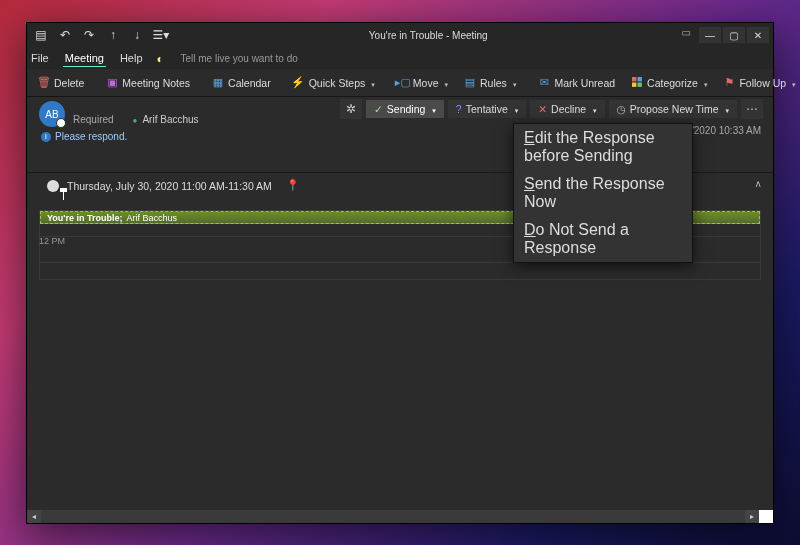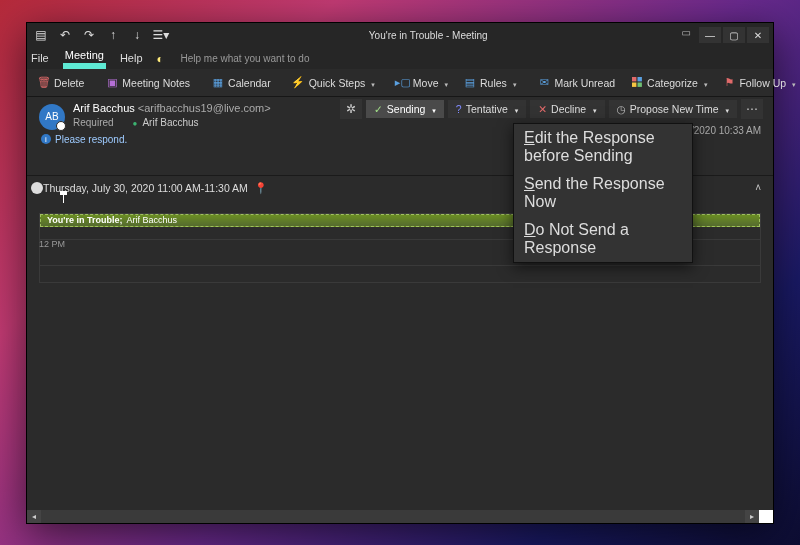--- a/index.html
+++ b/index.html
@@ -17,21 +17,21 @@
   .titlebar { height: 24px; background: #262626; display: flex; align-items: center; font-size: 10px; color: #bbb; }
   .qat { display: flex; align-items: center; gap: 8px; padding: 0 6px; }
   .qat .ic { width: 16px; height: 16px; display: flex; align-items: center; justify-content: center; font-size: 12px; color: #ddd; cursor: default; }
   .titlebar .title { flex: 1; text-align: center; font-size: 10px; color: #ddd; }
   .winbtns { display: flex; gap: 2px; padding-right: 4px; }
   .winbtn { width: 22px; height: 16px; display: flex; align-items: center; justify-content: center; font-size: 10px; color: #ddd; background: #333; }
   .winbtn.close { background: #333; }
   
   .menubar { height: 22px; background: #262626; display: flex; align-items: center; gap: 12px; padding: 0 2px; font-size: 11px; }
   .menubar .mitem { color: #ddd; padding: 2px 2px; cursor: default; }
-  .menubar .mitem.active { border-bottom: 6px solid #5eead4; color: #fff; }
+  .menubar .mitem.active { border-bottom: 1px solid #5eead4; color: #fff; }
   .menubar .bulb { width: 12px; height: 12px; color: #ffeb7a; font-size: 12px; }
   .menubar .tell { color: #999; font-size: 10px; }
   
   .ribbon { height: 28px; background: #2b2b2b; border-bottom: 1px solid #161616; display: flex; align-items: center; gap: 6px; padding: 0 6px; font-size: 10.5px; }
   .rbtn { display: flex; align-items: center; gap: 4px; padding: 2px 5px; color: #ddd; border-radius: 2px; cursor: default; white-space: nowrap; }
   .rbtn .ricon { width: 12px; height: 12px; display: inline-flex; align-items: center; justify-content: center; font-size: 11px; }
   .rbtn .caret::after { content: "▾"; font-size: 7px; margin-left: 2px; color: #bbb; }
   .sep { width: 1px; height: 18px; background: #3a3a3a; }
   
   .content { flex: 1; display: flex; flex-direction: column; background: #2b2b2b; position: relative; overflow: hidden; }
@@ -55,21 +55,21 @@
   .respbtn.tentative .ic { color: #808bff; }
   .respbtn.decline .ic { color: #e06a6a; }
   .respbtn.propose .ic { color: #bbb; }
   .iconbtn { width: 22px; height: 20px; background: #333; color: #ccc; display: flex; align-items: center; justify-content: center; font-size: 12px; }
   .timestamp-row { position: absolute; right: 12px; top: 28px; font-size: 10px; color: #aaa; }
   
   .dropdown { position: absolute; left: 486px; top: 100px; width: 180px; background: #333333; box-shadow: 0 4px 14px rgba(0,0,0,0.6); border: 1px solid #111; z-index: 10; font-size: 16px; }
   .dropdown .ditem { padding: 5px 10px; color: #ddd; cursor: default; }
   .dropdown .ditem .mn { text-decoration: underline; }
   
-  .timebar { margin-top: 24px; padding: 6px 4px; display: flex; align-items: center; gap: 0; font-size: 10.5px; color: #ddd; border-top: 1px solid #1a1a1a; position: relative; }
+  .timebar { margin-top: 24px; padding: 6px 20px; display: flex; align-items: center; gap: 8px; font-size: 10.5px; color: #ddd; border-top: 1px solid #1a1a1a; position: relative; }
   .timebar .clk { width: 12px; height: 12px; border-radius: 50%; background: #ddd; display: inline-block; }
   .timebar .pin { font-size: 11px; color: #ddd; margin-left: 6px; }
   .timebar .collapse { position: absolute; right: 12px; top: 6px; font-size: 10px; color: #ccc; }
   
   .calwrap { padding: 0 12px 4px 12px; }
   .cal { position: relative; }
   .hourlabel { position: absolute; left: 0; font-size: 9px; color: #999; width: 30px; text-align: right; padding-right: 4px; }
   .grid { border: 1px solid #3a3a3a; }
   .gridrow { height: 26px; border-bottom: 1px solid #3a3a3a; position: relative; }
   .marker { position: absolute; left: 24px; top: -6px; width: 1px; height: 8px; background: #fff; }
@@ -106,21 +106,21 @@
       <div class="winbtn">▢</div>
       <div class="winbtn close">✕</div>
     </div>
   </div>
 
   <div class="menubar">
     <span class="mitem">File</span>
     <span class="mitem active">Meeting</span>
     <span class="mitem">Help</span>
     <span class="bulb">◐</span>
-    <span class="tell">Help me what you want to do</span>
+    <span class="tell">Tell me live you want to do</span>
   </div>
 
   <div class="ribbon">
     <div class="rbtn">
         <span class="ricon" style="color:#e06a6a">🗑</span>
         <span>Delete</span>
       </div>
     <div class="sep"></div>
     <div class="rbtn">
         <span class="ricon" style="color:#b56fd6">▣</span>
@@ -176,24 +176,20 @@
 
     <span style="flex:1"></span>
 
   </div>
 
   <div class="content">
 
     <div class="organizer-row">
       <div class="avatar">AB</div>
       <div class="org-lines">
-        <div class="line1">
-          <span>Arif Bacchus</span>
-          <span class="email">&lt;arifbacchus19@live.com&gt;</span>
-        </div>
         <div class="line2">
           <span class="req">Required</span>
           <span class="dot">●</span>
           <span>Arif Bacchus</span>
         </div>
       </div>
 
       <div class="respbar">
         <div class="iconbtn">✲</div>
         <div class="respbtn accept">

